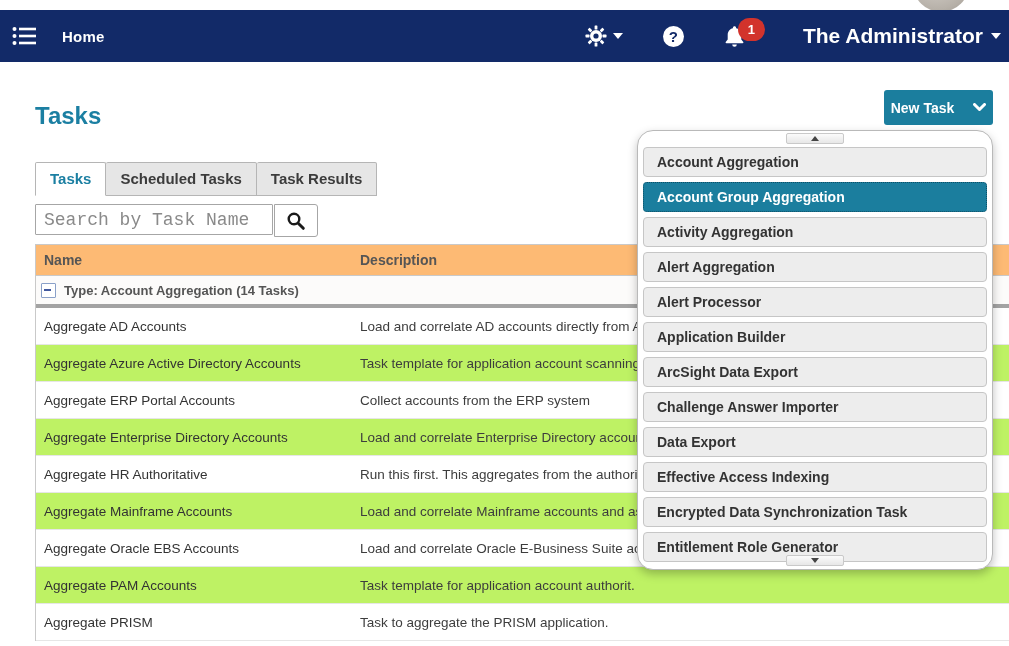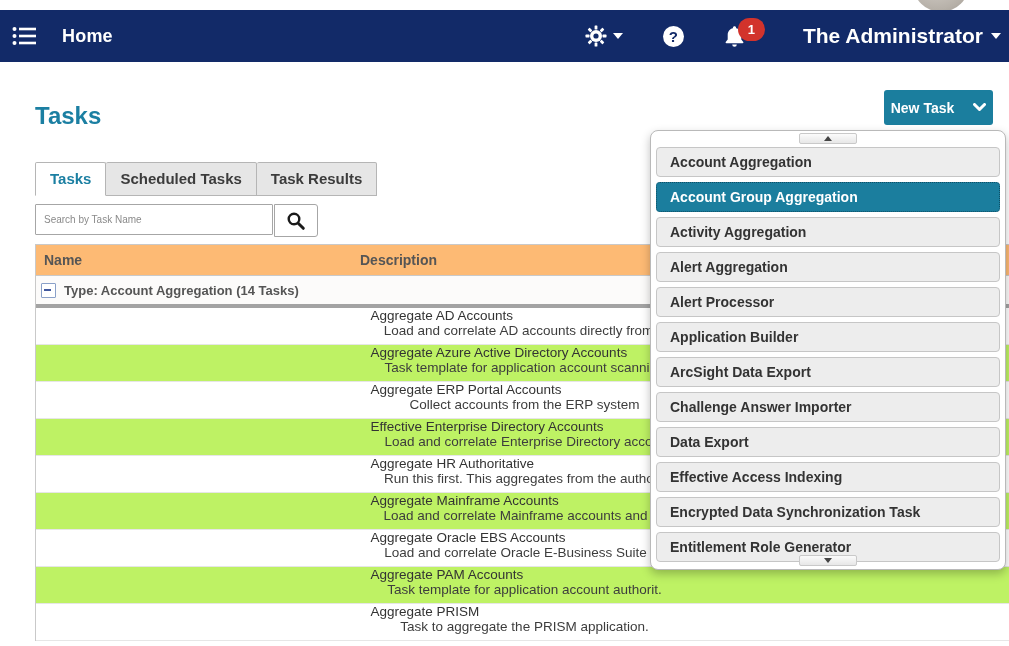--- a/index.html
+++ b/index.html
@@ -8,21 +8,21 @@
     background:#fff;font-family:"Liberation Sans",sans-serif;
     -webkit-font-smoothing:antialiased;
   }
   
   .top-strip{position:absolute;top:0;left:0;width:100%;height:10px;background:#fff;z-index:0;}
   .avatar-partial{position:absolute;left:913px;top:-44px;width:56px;height:56px;border-radius:50%;
     background:radial-gradient(circle at 42% 35%, #ddd8d2 0%, #b6b0a8 70%, #9d968e 100%);z-index:1;}
   .navbar{position:absolute;top:10px;left:0;width:100%;height:52px;background:#122a68;
     display:flex;align-items:center;z-index:2;color:#fff;}
   .hamburger{margin-left:10px;width:30px;height:30px;display:flex;align-items:center;justify-content:center;cursor:pointer;}
-  .nav-home{margin-left:22px;font-size:18px;font-weight:600;letter-spacing:.2px;cursor:pointer;}
+  .nav-home{margin-left:22px;font-size:15px;font-weight:600;letter-spacing:.2px;cursor:pointer;}
   .nav-right{margin-left:auto;display:flex;align-items:center;gap:40px;margin-right:8px;}
   .nav-icon-group{display:flex;align-items:center;gap:6px;cursor:pointer;}
   .caret-down{width:0;height:0;border-left:5px solid transparent;border-right:5px solid transparent;border-top:6px solid #fff;}
   .help-circle{width:21px;height:21px;border-radius:50%;background:#fff;color:#122a68;
     font-weight:800;font-size:15px;display:flex;align-items:center;justify-content:center;cursor:pointer;}
   .bell-wrap{position:relative;display:flex;align-items:center;cursor:pointer;padding-right:18px;}
   .badge{position:absolute;left:14px;top:-7px;min-width:17px;height:23px;padding:0 5px;border-radius:12px;
     background:#d2332c;color:#fff;font-size:13px;font-weight:700;display:flex;align-items:center;justify-content:center;}
   .user-menu{display:flex;align-items:center;gap:8px;font-size:21px;font-weight:600;cursor:pointer;white-space:nowrap;}
   
@@ -31,43 +31,43 @@
     border-radius:3px;color:#fff;font-size:14px;font-weight:700;display:flex;align-items:center;justify-content:center;
     gap:19px;cursor:pointer;z-index:3;font-family:"Liberation Sans",sans-serif;}
   
   .tabs{position:absolute;left:35px;top:162px;display:flex;z-index:3;}
   .tab{height:32px;line-height:32px;padding:0 14px;background:#e6e6e6;border:1px solid #b5b5b5;border-left:none;
     font-size:15px;font-weight:700;color:#3c3c3c;cursor:pointer;border-radius:2px 2px 0 0;}
   .tab:first-child{border-left:1px solid #b5b5b5;}
   .tab.active{background:#fff;color:#1b7fa2;border-bottom:1px solid #fff;}
   
   .search-row{position:absolute;left:35px;top:204px;display:flex;z-index:3;}
-  .search-input{width:220px;height:29px;border:1px solid #a6a6a6;padding:0 8px;font-size:10px;color:#333;
-    font-family:Liberation Sans, sans-serif;outline:none;border-radius:1px;}
+  .search-input{width:220px;height:29px;border:1px solid #a6a6a6;padding:0 8px;font-size:18px;color:#333;
+    font-family:Liberation Mono, monospace;outline:none;border-radius:1px;}
   .search-input::placeholder{color:#8a8a8a;}
   .search-btn{width:44px;height:33px;margin-left:1px;background:#fff;border:1px solid #a6a6a6;border-radius:0 3px 3px 0;
     display:flex;align-items:center;justify-content:center;cursor:pointer;}
   
   .task-table{position:absolute;left:35px;top:244px;width:973px;border:1px solid #c9c9c9;border-bottom:none;z-index:2;}
   .thead{display:flex;height:30px;background:#fdba74;border-bottom:1px solid #c9c9c9;align-items:center;}
   .th{font-size:14px;font-weight:700;color:#555;cursor:pointer;}
   .th.name{width:320px;padding-left:8px;box-sizing:border-box;}
   .th.desc{flex:1;padding-left:4px;}
   .group-row{display:flex;align-items:center;height:28px;background:#fcfbfa;border-bottom:4px solid #a3a3a3;cursor:pointer;}
   .collapse-box{width:13px;height:13px;border:1px solid #8aa0c8;background:#fff;margin:0 8px 0 5px;position:relative;border-radius:1px;flex:0 0 auto;}
   .collapse-box::after{content:"";position:absolute;left:2px;top:5px;width:7px;height:2px;background:#41589e;}
   .group-label{font-size:13px;font-weight:700;color:#555;}
-  .trow{display:flex;align-items:center;height:36px;border-bottom:1px solid #e6e6e6;background:#fff;cursor:pointer;flex-direction:column;}
+  .trow{display:flex;align-items:center;height:36px;border-bottom:1px solid #e6e6e6;background:#fff;cursor:pointer;}
   .trow.alt{background:#bef264;}
   .cell{font-size:13.5px;color:#333;white-space:nowrap;overflow:visible;}
   .cell.name{width:320px;padding-left:8px;box-sizing:border-box;flex:0 0 auto;}
   .cell.desc{flex:1;padding-left:4px;color:#3d3d3d;}
   
-  .task-dropdown{position:absolute;left:650px;top:130px;width:356px;height:440px;background:#fff;
-    border:1px solid #b9b9b9;border-radius:8px;box-shadow:0 4px 10px rgba(0,0,0,.25);z-index:10;box-sizing:border-box;}
+  .task-dropdown{position:absolute;left:637px;top:130px;width:356px;height:440px;background:#fff;
+    border:1px solid #b9b9b9;border-radius:16px;box-shadow:0 4px 10px rgba(0,0,0,.25);z-index:10;box-sizing:border-box;}
   .scroll-btn{position:absolute;left:50%;transform:translateX(-50%);width:58px;height:11px;
     background:linear-gradient(#fbfbfb,#e7e7e7);border:1px solid #c9c9c9;border-radius:2px;
     display:flex;align-items:center;justify-content:center;cursor:pointer;box-sizing:border-box;}
   .scroll-btn.up{top:2px;}
   .scroll-btn.down{bottom:3px;}
   .tri-up{width:0;height:0;border-left:4px solid transparent;border-right:4px solid transparent;border-bottom:5px solid #444;}
   .tri-down{width:0;height:0;border-left:4px solid transparent;border-right:4px solid transparent;border-top:5px solid #444;}
   .menu-items{position:absolute;top:16px;left:5px;right:5px;}
   .menu-item{height:28px;line-height:28px;margin-bottom:5px;background:#ededed;border:1px solid #c6c6c6;border-radius:4px;
     font-size:14px;font-weight:700;color:#333;padding-left:13px;cursor:pointer;}
@@ -171,21 +171,21 @@
       </div>
       <div class="trow alt">
         <div class="cell name">Aggregate Azure Active Directory Accounts</div>
         <div class="cell desc">Task template for application account scanning</div>
       </div>
       <div class="trow">
         <div class="cell name">Aggregate ERP Portal Accounts</div>
         <div class="cell desc">Collect accounts from the ERP system</div>
       </div>
       <div class="trow alt">
-        <div class="cell name">Effective Enterprise Directory Accounts</div>
+        <div class="cell name">Aggregate Enterprise Directory Accounts</div>
         <div class="cell desc">Load and correlate Enterprise Directory accour</div>
       </div>
       <div class="trow">
         <div class="cell name">Aggregate HR Authoritative</div>
         <div class="cell desc">Run this first. This aggregates from the authorit</div>
       </div>
       <div class="trow alt">
         <div class="cell name">Aggregate Mainframe Accounts</div>
         <div class="cell desc">Load and correlate Mainframe accounts and as</div>
       </div>

